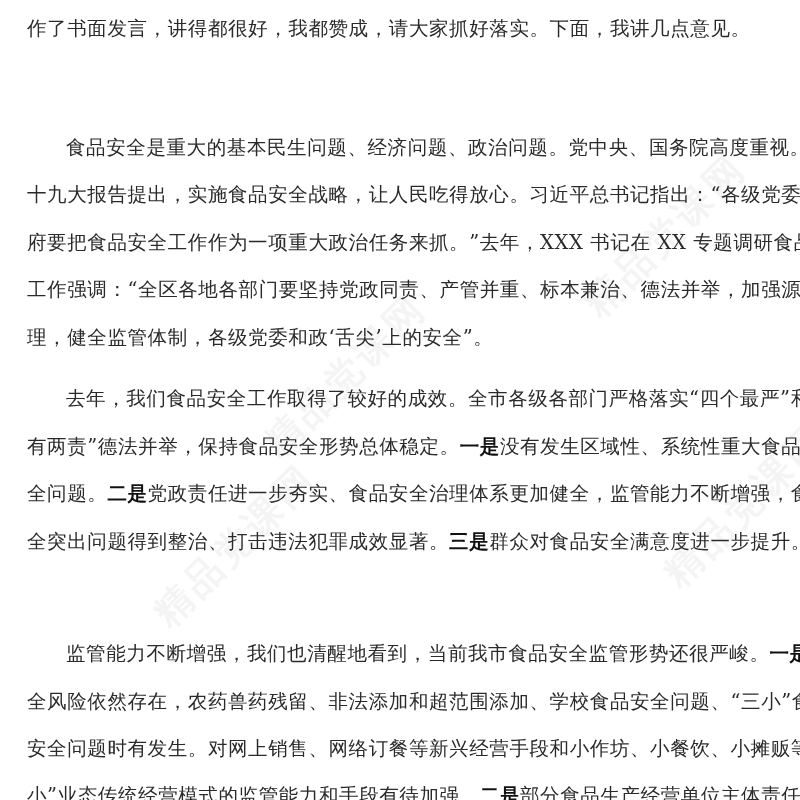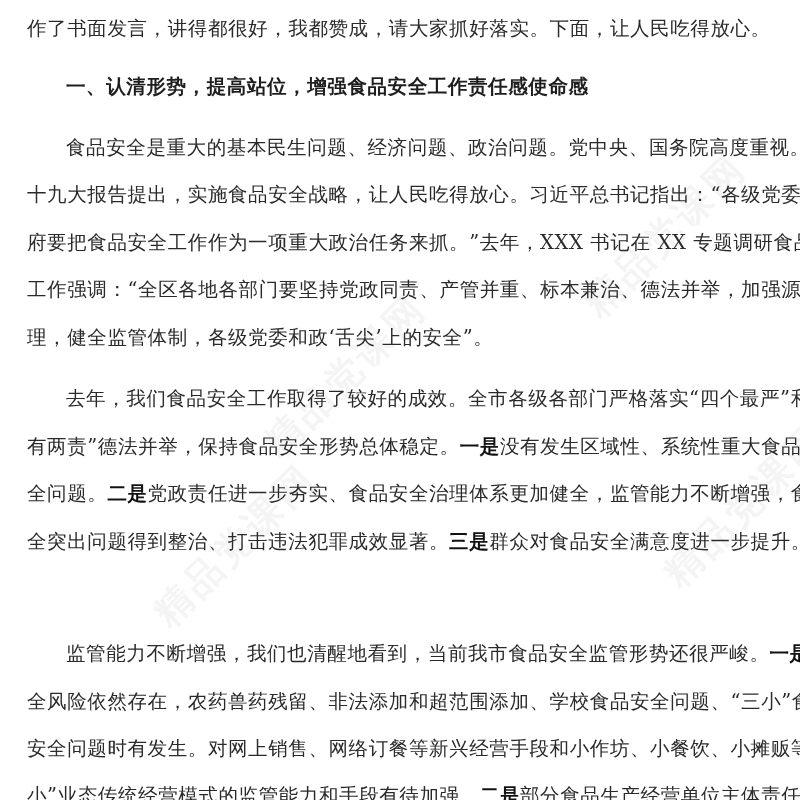--- a/index.html
+++ b/index.html
@@ -30,23 +30,22 @@
 </head>
 <body>
 
 <div class="page">
 
   <div class="watermark" style="left:560px; top:210px;">精品党课网</div>
   <div class="watermark" style="left:130px; top:520px;">精品党课网</div>
   <div class="watermark" style="left:240px; top:350px;">精品党课网</div>
   <div class="watermark" style="left:640px; top:480px;">精品党课网</div>
 
-  <div class="line last" style="top:17px;">作了书面发言，讲得都很好，我都赞成，请大家抓好落实。下面，让人民吃得放心。</div>
+  <div class="line last" style="top:17px;">作了书面发言，讲得都很好，我都赞成，请大家抓好落实。下面，我讲几点意见。</div>
 
-  <div class="line indent heading" style="top:75px;">一、认清形势，提高站位，增强食品安全工作责任感使命感</div>
 
   <div>
     <div class="line indent" style="top:136px;">食品安全是重大的基本民生问题、经济问题、政治问题。党中央、国务院高度重视。党的</div>
     <div class="line" style="top:183px;">十九大报告提出，实施食品安全战略，让人民吃得放心。习近平总书记指出：“各级党委和政</div>
     <div class="line" style="top:231px;">府要把食品安全工作作为一项重大政治任务来抓。”去年，XXX 书记在 XX 专题调研食品安全</div>
     <div class="line" style="top:278px;">工作强调：“全区各地各部门要坚持党政同责、产管并重、标本兼治、德法并举，加强源头治</div>
     <div class="line last" style="top:326px;">理，健全监管体制，各级党委和政‘舌尖’上的安全”。</div>
   </div>
 
   <div>

